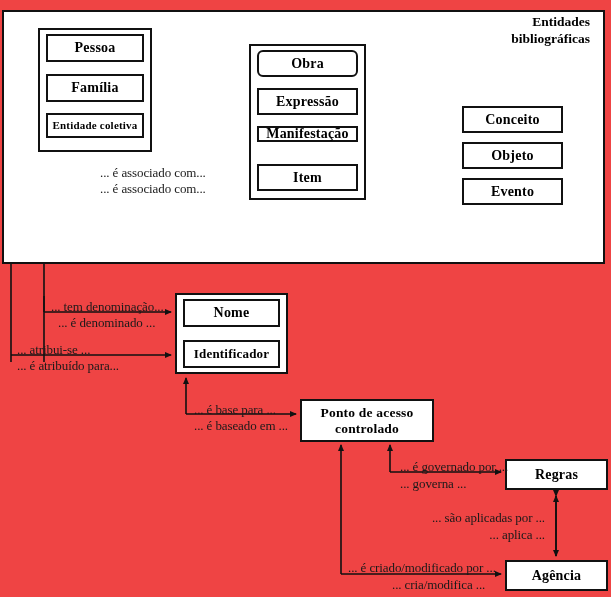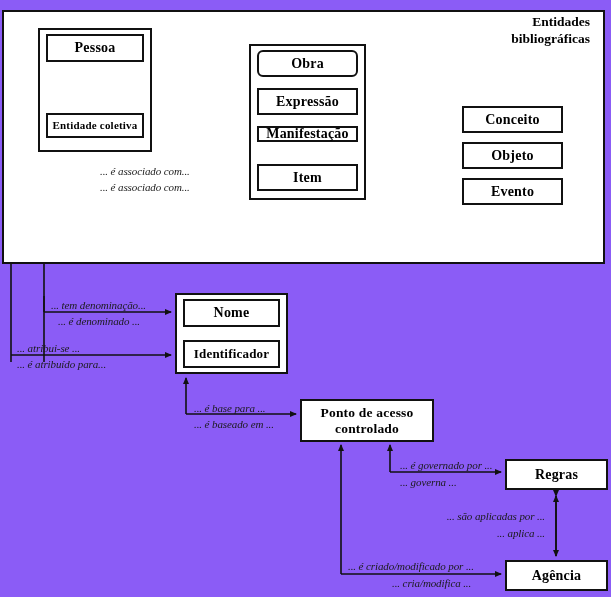--- a/index.html
+++ b/index.html
@@ -7,21 +7,21 @@
     padding: 0;
     background: #ffffff;
   }
   body {
     font-family: "Liberation Serif", "DejaVu Serif", serif;
   }
   #diagram-root {
     position: relative;
     width: 611px;
     height: 597px;
-    background: #8b5cf6;
+    background: #ef4444;
     overflow: hidden;
   }
   svg.layer {
     position: absolute;
     left: 0;
     top: 0;
     width: 611px;
     height: 597px;
     pointer-events: none;
   }
@@ -62,22 +62,21 @@
   .panel-title {
     position: absolute;
     text-align: right;
     font-weight: bold;
     font-size: 13.5px;
     line-height: 1.25;
     color: #000000;
   }
   .rel-label {
     position: absolute;
-    font-style: italic;
-    font-size: 11px;
+    font-size: 13px;
     color: #1a1a1a;
     white-space: nowrap;
     font-family: "Liberation Serif", "DejaVu Serif", serif;
     letter-spacing: -0.1px;
   }
   .rel-label.right-align {
     text-align: right;
   }
 </style>
 </head>
@@ -142,20 +141,23 @@
   <div class="panel-title" style="left:455px; top:14px; width:135px;">
     <div>Entidades</div>
     <div>bibliográficas</div>
   </div>
 
   <div class="group-box" style="left:38px; top:28px; width:114px; height:124px;"></div>
 
   <div class="ent-box" style="left:46px; top:34px; width:98px; height:28px;">
     <span>Pessoa</span>
   </div>
+  <div class="ent-box" style="left:46px; top:74px; width:98px; height:28px;">
+    <span>Família</span>
+  </div>
   <div class="ent-box small" style="left:46px; top:113px; width:98px; height:25px;">
     <span>Entidade coletiva</span>
   </div>
 
   <div class="group-box" style="left:249px; top:44px; width:117px; height:156px;"></div>
 
   <div class="ent-box" style="left:257px; top:50px; width:101px; height:27px;border-radius:6px;">
     <span>Obra</span>
   </div>
   <div class="ent-box" style="left:257px; top:88px; width:101px; height:27px;">

